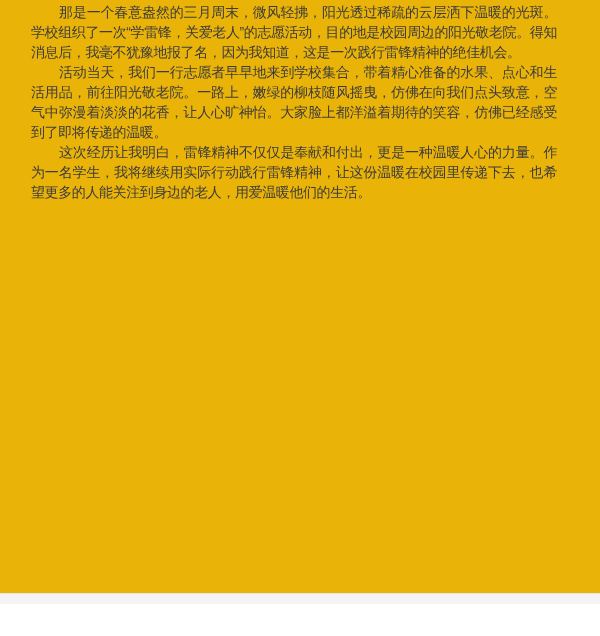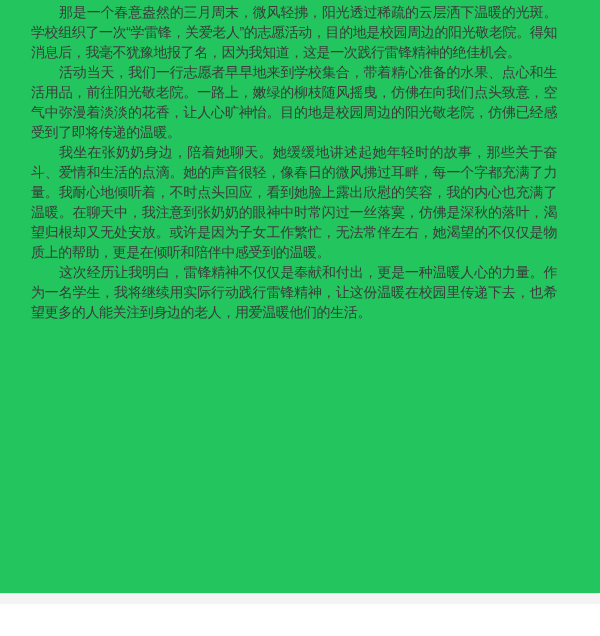--- a/index.html
+++ b/index.html
@@ -4,21 +4,21 @@
 <style>
   html, body {
     margin: 0;
     padding: 0;
     background: #ffffff;
   }
   .page {
     position: relative;
     width: 600px;
     height: 604px;
-    background: #22c55e;
+    background: #eab308;
     overflow: hidden;
     font-family: "Liberation Sans", "DejaVu Sans", sans-serif;
   }
   .essay {
     position: absolute;
     top: 0;
     left: 0;
     right: 0;
     padding: 2px 43px 0 31px;
     font-size: 14px;
@@ -43,18 +43,17 @@
     background: #f4f4f4;
     border-top: 1px solid #e6e6e6;
   }
 </style>
 </head>
 <body>
 
 <div class="page">
   <div class="essay">
     <p>那是一个春意盎然的三月周末，微风轻拂，阳光透过稀疏的云层洒下温暖的光斑。学校组织了一次“学雷锋，关爱老人”的志愿活动，目的地是校园周边的阳光敬老院。得知消息后，我毫不犹豫地报了名，因为我知道，这是一次践行雷锋精神的绝佳机会。</p>
-    <p>活动当天，我们一行志愿者早早地来到学校集合，带着精心准备的水果、点心和生活用品，前往阳光敬老院。一路上，嫩绿的柳枝随风摇曳，仿佛在向我们点头致意，空气中弥漫着淡淡的花香，让人心旷神怡。目的地是校园周边的阳光敬老院，仿佛已经感受到了即将传递的温暖。</p>
-    <p>我坐在张奶奶身边，陪着她聊天。她缓缓地讲述起她年轻时的故事，那些关于奋斗、爱情和生活的点滴。她的声音很轻，像春日的微风拂过耳畔，每一个字都充满了力量。我耐心地倾听着，不时点头回应，看到她脸上露出欣慰的笑容，我的内心也充满了温暖。在聊天中，我注意到张奶奶的眼神中时常闪过一丝落寞，仿佛是深秋的落叶，渴望归根却又无处安放。或许是因为子女工作繁忙，无法常伴左右，她渴望的不仅仅是物质上的帮助，更是在倾听和陪伴中感受到的温暖。</p>
+    <p>活动当天，我们一行志愿者早早地来到学校集合，带着精心准备的水果、点心和生活用品，前往阳光敬老院。一路上，嫩绿的柳枝随风摇曳，仿佛在向我们点头致意，空气中弥漫着淡淡的花香，让人心旷神怡。大家脸上都洋溢着期待的笑容，仿佛已经感受到了即将传递的温暖。</p>
     <p>这次经历让我明白，雷锋精神不仅仅是奉献和付出，更是一种温暖人心的力量。作为一名学生，我将继续用实际行动践行雷锋精神，让这份温暖在校园里传递下去，也希望更多的人能关注到身边的老人，用爱温暖他们的生活。</p>
   </div>
   <div class="bottom-bar"></div>
 </div>
 
 </body></html>

